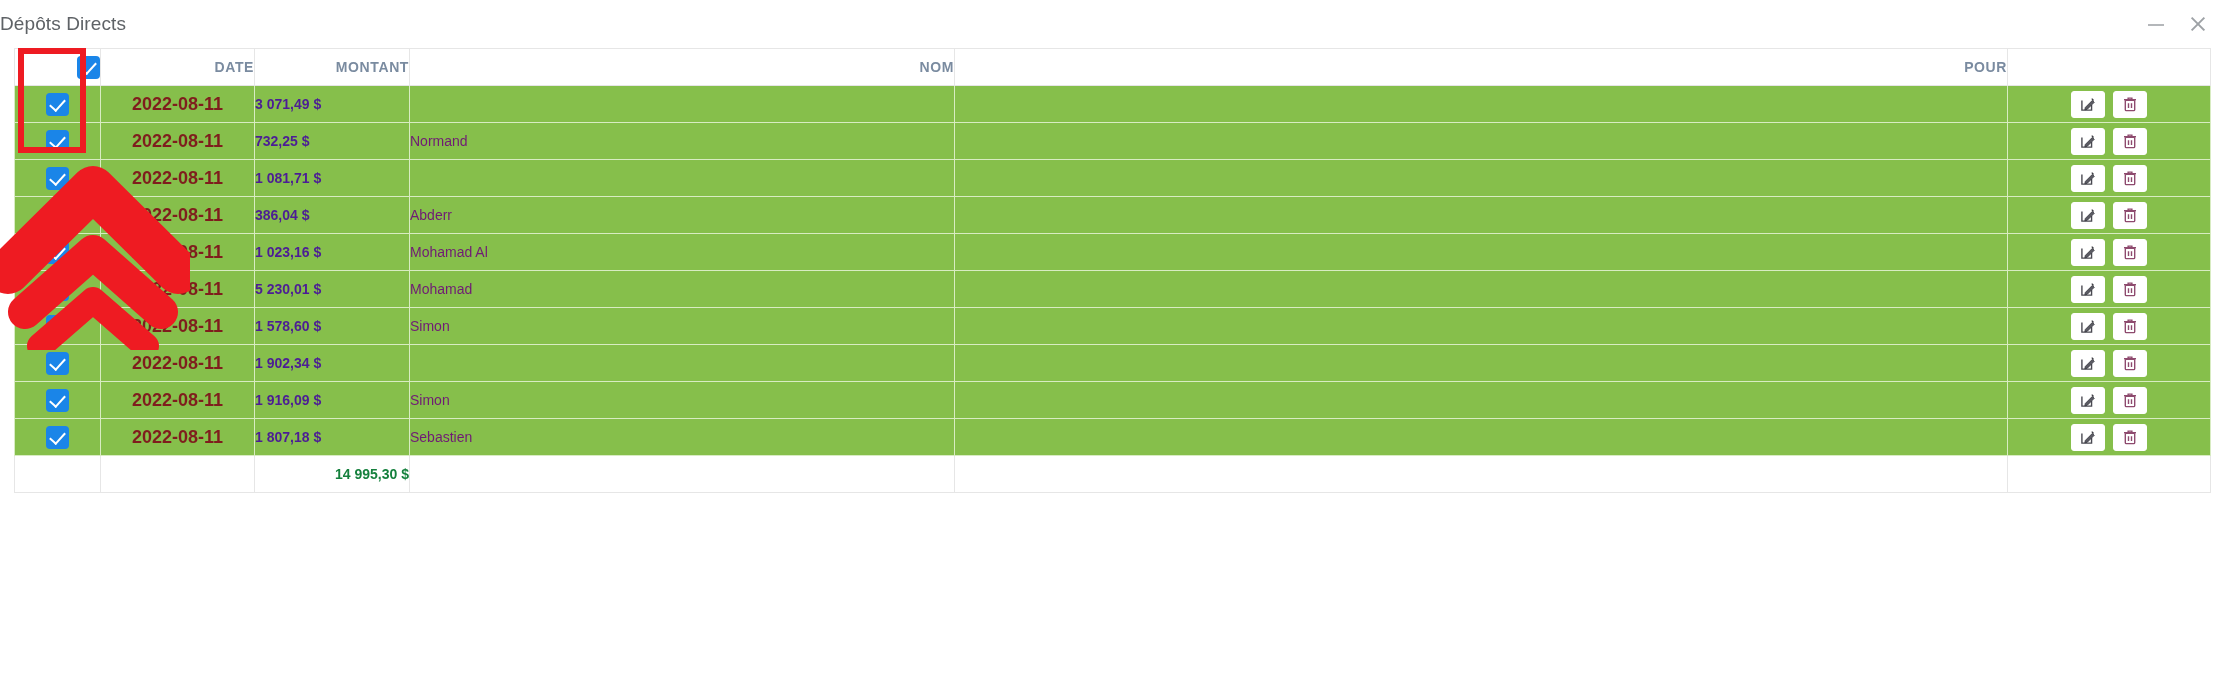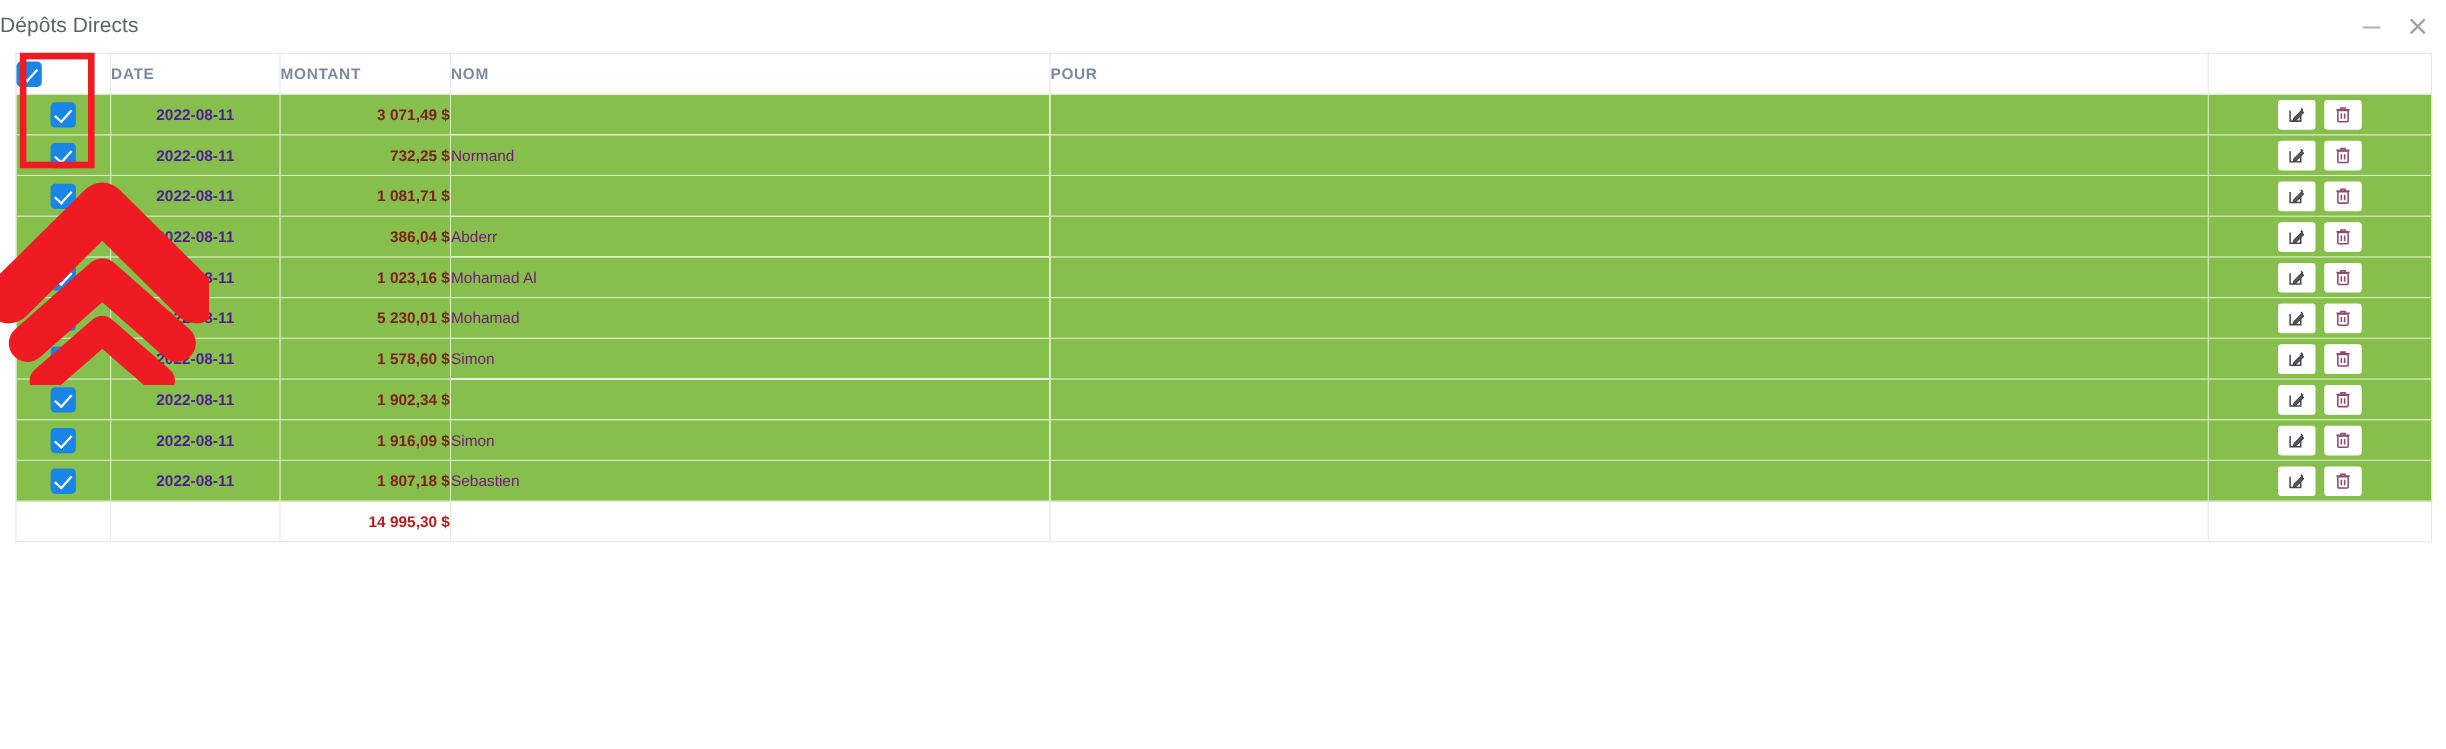--- a/index.html
+++ b/index.html
@@ -90,39 +90,39 @@
   col.c-nom    { width: 545px; }
   col.c-pour   { width: 1053px; }
   col.c-act    { width: 203px; }
 
   thead th {
     background: #ffffff;
     font-size: 14px;
     font-weight: bold;
     color: #7a8ba0;
     letter-spacing: .6px;
-    text-align: left;
+    text-align: right;
   }
 
   tbody tr.row { background: #86bf4b; }
   tbody tr.row td { border-color: #d8ecc2; }
 
   td.cell-check { text-align: center; }
   td.cell-date {
     text-align: center;
+    font-size: 18px;
+    font-weight: bold;
+    color: #7f1d1d;
+  }
+  td.cell-amount {
+    text-align: left;
+    padding-right: 10px;
     font-size: 14px;
     font-weight: bold;
     color: #4c1d95;
-  }
-  td.cell-amount {
-    text-align: right;
-    padding-right: 10px;
-    font-size: 14px;
-    font-weight: bold;
-    color: #7f1d1d;
     white-space: nowrap;
   }
   td.cell-nom {
     padding-left: 10px;
     font-size: 14px;
     color: #701a75;
     white-space: nowrap;
     overflow: hidden;
   }
   td.cell-pour { }
@@ -166,21 +166,21 @@
   tfoot td {
     background: #ffffff;
     height: 35px;
     border-color: #e6e6e6;
   }
   td.total-amount {
     text-align: right;
     padding-right: 10px;
     font-size: 14px;
     font-weight: bold;
-    color: #b91c1c;
+    color: #15803d;
     white-space: nowrap;
   }
 
   
   .anno-box {
     position: absolute;
     border: 6px solid #ee1b22;
     pointer-events: none;
     z-index: 40;
   }

